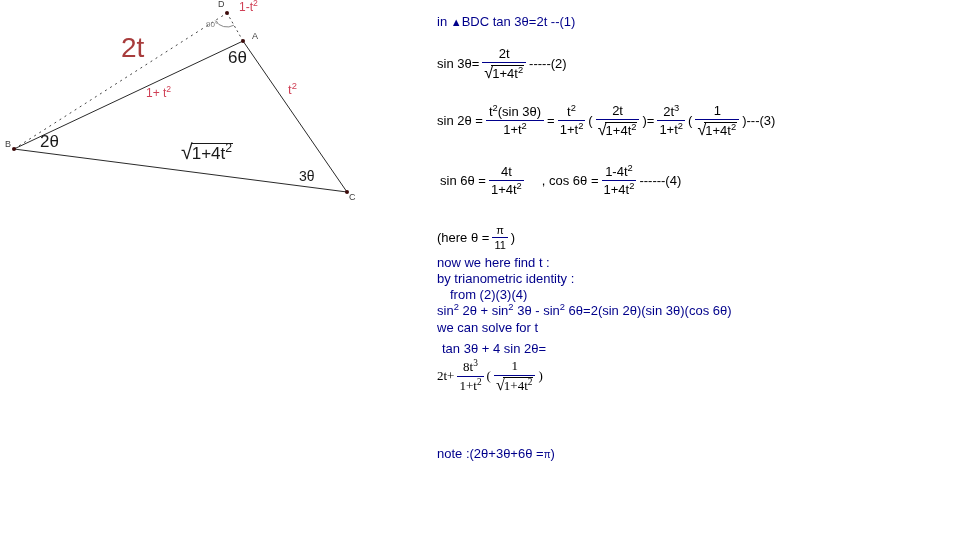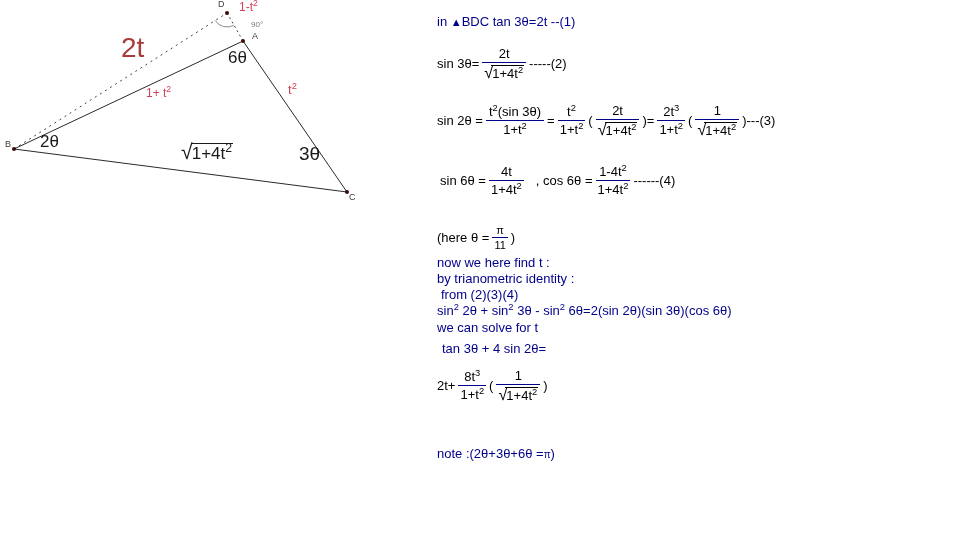--- a/index.html
+++ b/index.html
@@ -4,21 +4,21 @@
 <style>
   html,body{margin:0;padding:0;}
   body{
     width:960px;height:540px;background:#ffffff;position:relative;overflow:hidden;
     font-family:"Liberation Sans",sans-serif;color:#00008b;
   }
   .dlbl{position:absolute;white-space:nowrap;line-height:1.05;}
   .red{color:#d04056;}
   .bigred{color:#a83c3c;}
   .blk{color:#1a1a1a;}
-  .gray{color:#777777;margin-left:45px;}
+  .gray{color:#777777;}
   .vtx{color:#3c3c3c;font-size:9px;}
   .row{position:absolute;display:flex;align-items:center;white-space:nowrap;
        font-size:13px;gap:1px;color:#000000;}
   .txt{position:absolute;white-space:nowrap;font-size:13px;color:#00008b;}
   .fr{display:inline-block;text-align:center;margin:0 2px;vertical-align:middle;}
   .fr .nu{display:block;border-bottom:1px solid #00008b;padding:0 3px 1px 3px;}
   .fr .de{display:block;padding:1px 2px 0 2px;}
   .rd{font-size:1.25em;line-height:1;margin-right:-2px;}
   .bar{border-top:1px solid currentColor;padding:0 1px;}
   sup{font-size:0.72em;line-height:0;vertical-align:super;}
@@ -54,21 +54,21 @@
   <span class="dlbl red" style="left:239px;top:1px;font-size:12px;"><span>1-t</span><sup>2</sup></span>
 
   <span class="dlbl red" style="left:146px;top:87px;font-size:12px;"><span>1+ t</span><sup>2</sup></span>
 
   <span class="dlbl red" style="left:288px;top:83px;font-size:13px;"><span>t</span><sup>2</sup></span>
 
   <span class="dlbl blk" style="left:181px;top:142px;font-size:17px;"><span class="rd">√</span><span class="bar"><span>1+4t</span><sup>2</sup></span></span>
 
   <span class="dlbl blk" style="left:40px;top:133px;font-size:17px;">2θ</span>
   <span class="dlbl blk" style="left:228px;top:49px;font-size:17px;">6θ</span>
-  <span class="dlbl blk" style="left:299px;top:144px;font-size:19px;">3θ</span>
+  <span class="dlbl blk" style="left:299px;top:169px;font-size:14px;">3θ</span>
 </div>
 
 <div style="position:absolute;left:0;top:0;width:924px;height:540px;">
 
   <div class="txt" style="left:437px;top:14px;"><span>in </span><span style="font-size:11px;">▲</span><span>BDC tan 3θ=2t --(1)</span></div>
 
   <div class="row" style="left:437px;top:46px;">
     <span>sin 3θ=</span>
     <span class="fr">
       <span class="nu">2t</span>
@@ -105,48 +105,48 @@
     </span>
     <span>)---(3)</span>
   </div>
 
   <div class="row" style="left:440px;top:164px;">
     <span>sin 6θ =</span>
     <span class="fr">
       <span class="nu">4t</span>
       <span class="de"><span>1+4t</span><sup>2</sup></span>
     </span>
-    <span style="margin-left:9px;text-align:right;">, cos 6θ =</span>
+    <span style="margin-left:15px;text-align:right;">, cos 6θ =</span>
     <span class="fr">
       <span class="nu"><span>1-4t</span><sup>2</sup></span>
       <span class="de"><span>1+4t</span><sup>2</sup></span>
     </span>
     <span>------(4)</span>
   </div>
 
   <div class="row" style="left:437px;top:224px;">
     <span>(here θ =</span>
     <span class="fr" style="font-size:11px;">
       <span class="nu">π</span>
       <span class="de">11</span>
     </span>
     <span>)</span>
   </div>
 
   <div class="txt" style="left:437px;top:255px;">now we here find t :</div>
   <div class="txt" style="left:437px;top:271px;">by trianometric identity :</div>
-  <div class="txt" style="left:441px;top:287px;text-align:right;">from (2)(3)(4)</div>
+  <div class="txt" style="left:450px;top:287px;text-align:right;">from (2)(3)(4)</div>
 
   <div class="txt" style="left:437px;top:303px;"><span>sin</span><sup>2</sup><span> 2θ + sin</span><sup>2</sup><span> 3θ - sin</span><sup>2</sup><span> 6θ=2(sin 2θ)(sin 3θ)(cos 6θ)</span></div>
 
   <div class="txt" style="left:437px;top:320px;">we can solve for t</div>
 
   <div class="txt" style="left:442px;top:341px;">tan 3θ + 4 sin 2θ=</div>
 
-  <div class="row" style="left:437px;top:368px;">
+  <div class="row" style="left:437px;top:358px;font-family:Liberation Serif, serif;">
     <span>2t+</span>
     <span class="fr">
       <span class="nu"><span>8t</span><sup>3</sup></span>
       <span class="de"><span>1+t</span><sup>2</sup></span>
     </span>
     <span>(</span>
     <span class="fr">
       <span class="nu">1</span>
       <span class="de"><span class="rd">√</span><span class="bar"><span>1+4t</span><sup>2</sup></span></span>
     </span>

